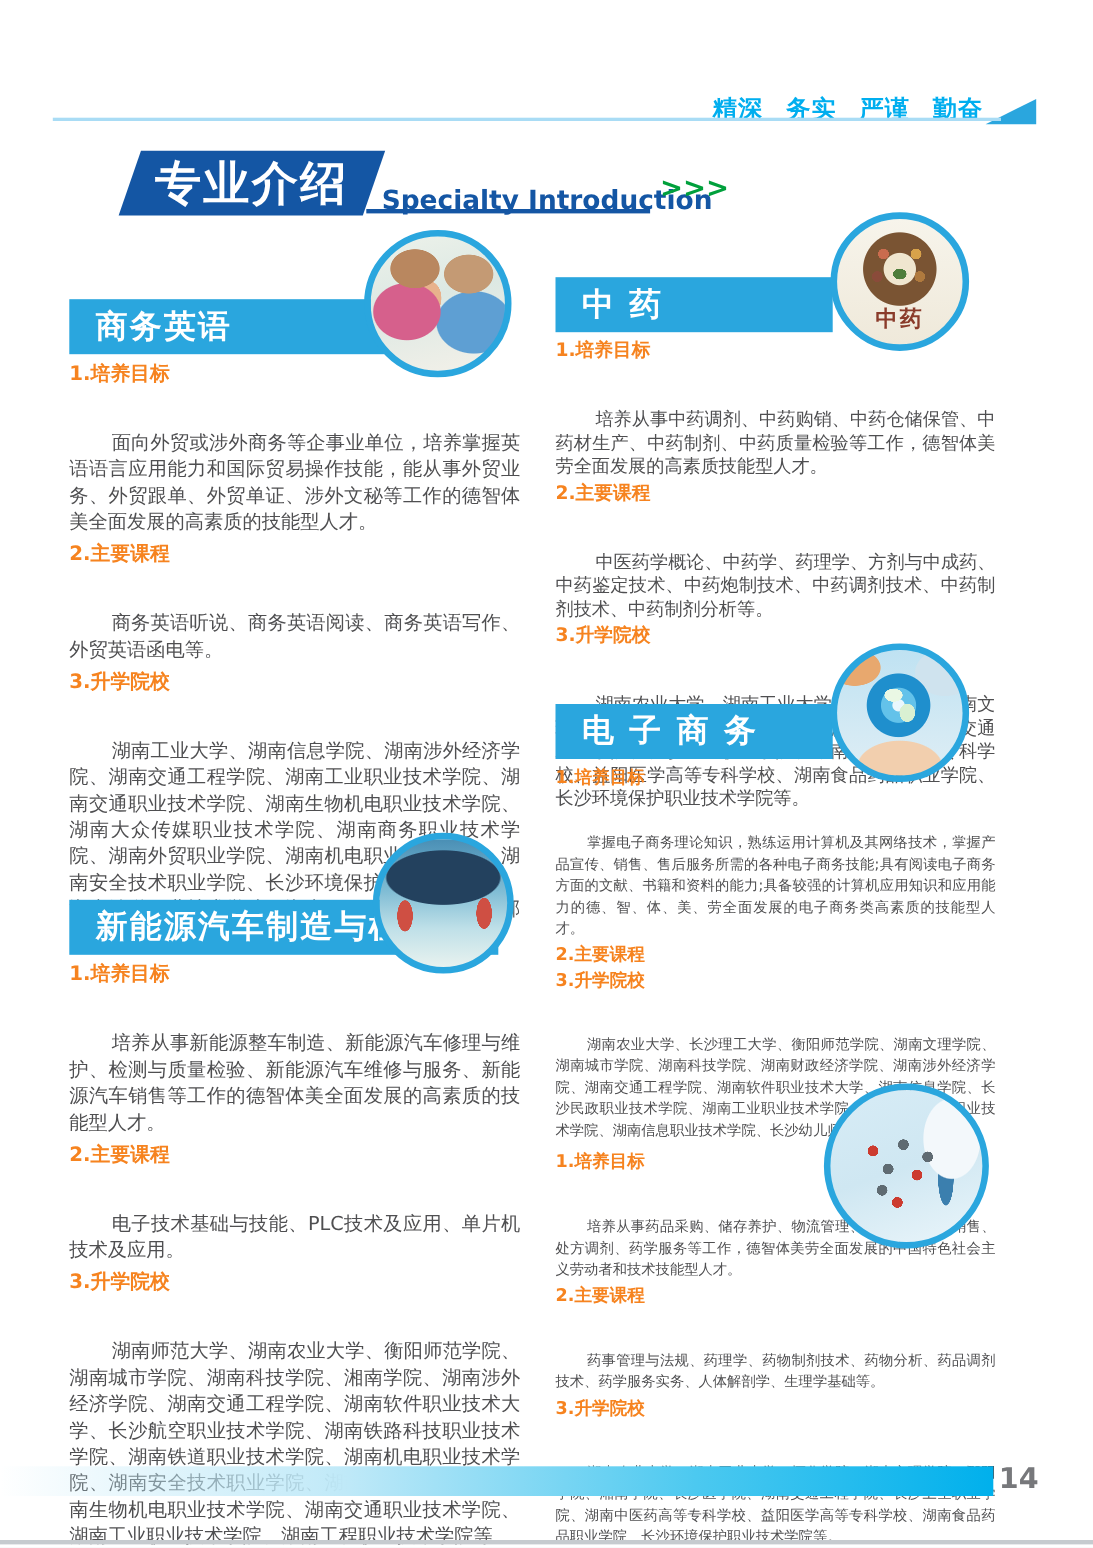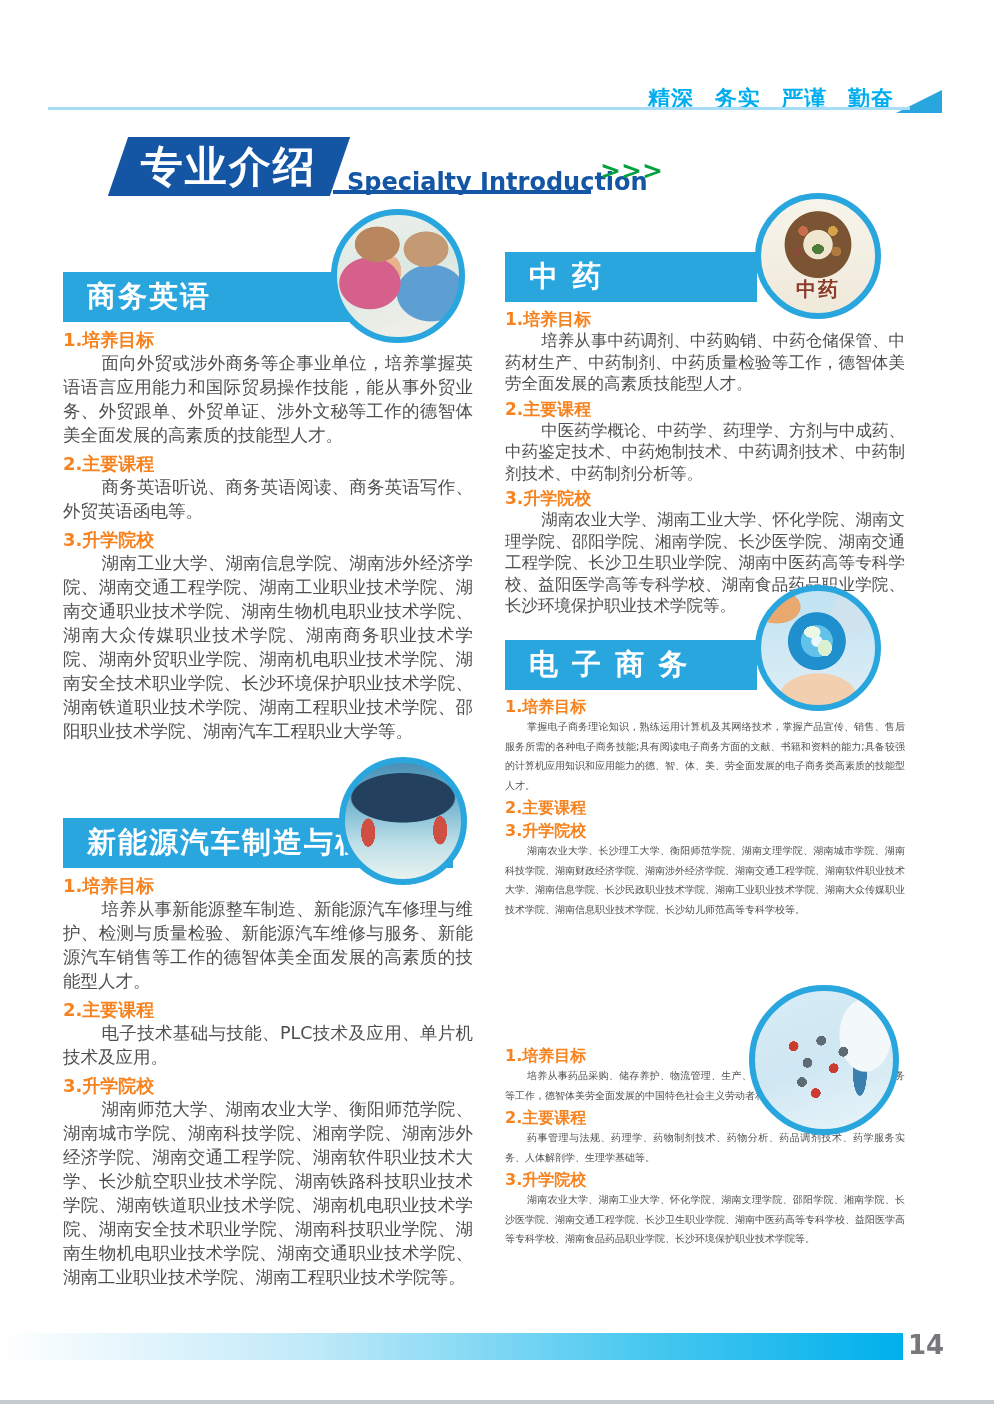--- a/index.html
+++ b/index.html
@@ -59,30 +59,30 @@
     font-weight:bold;font-size:25px;letter-spacing:0px;
   }
   
   .spec{position:absolute;}
   .bar{
     height:50px;background:var(--c-bar_blue);
     display:flex;align-items:center;padding-left:24px;position:relative;z-index:1;
   }
   .bar span{color:#fff;font-weight:bold;font-size:29px;letter-spacing:2px;white-space:nowrap;}
   .lbl{color:var(--c-orange);font-weight:bold;}
-  .body{text-align:justify;text-indent:2.2em;color:var(--c-body_text);}
+  .body{text-align:justify;text-indent:2.2em;color:var(--c-body_text);margin-top:40px;}
   
   .lc .lbl{font-size:18px;line-height:23px;margin-top:5px;}
   .lc .body{font-size:17.5px;line-height:24px;}
   .lc .bar{margin-bottom:6px;text-align:right;}
   
   .rcA .lbl{font-size:17px;line-height:22px;margin-top:3px;}
   .rcA .body{font-size:16.5px;line-height:21.5px;}
   .rcB .lbl{font-size:16px;line-height:21px;margin-top:2px;}
-  .rcB .body{font-size:10px;line-height:19.5px;}
+  .rcB .body{font-size:13px;line-height:19.5px;}
   .rcA .bar,.rcB .bar{margin-bottom:6px;}
   
   .photo{
     position:absolute;border-radius:50%;border:6px solid var(--c-bar_blue);
     z-index:2;overflow:hidden;
   }
   .p-students{width:134px;height:134px;right:8px;top:-63px;
     background:
       radial-gradient(38px 30px at 33% 24%, #b9875f 0 58%, transparent 60%),
       radial-gradient(52px 44px at 27% 56%, #d6608c 0 58%, transparent 60%),

